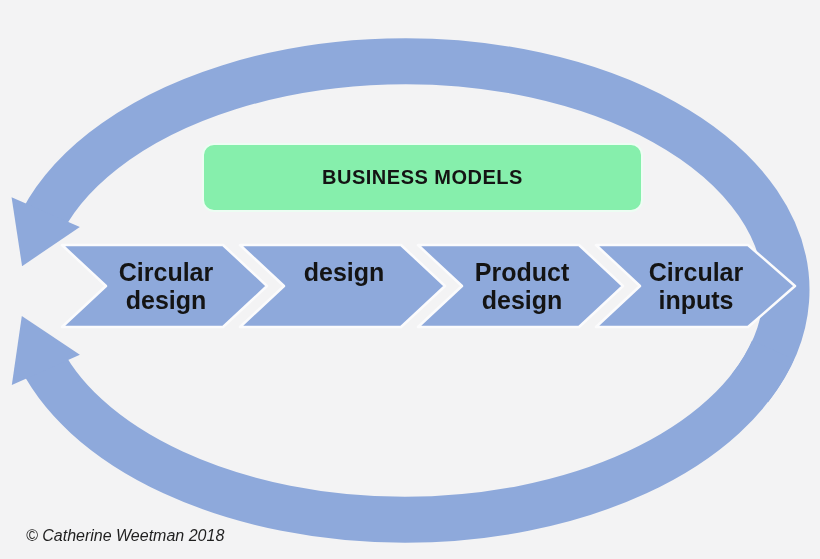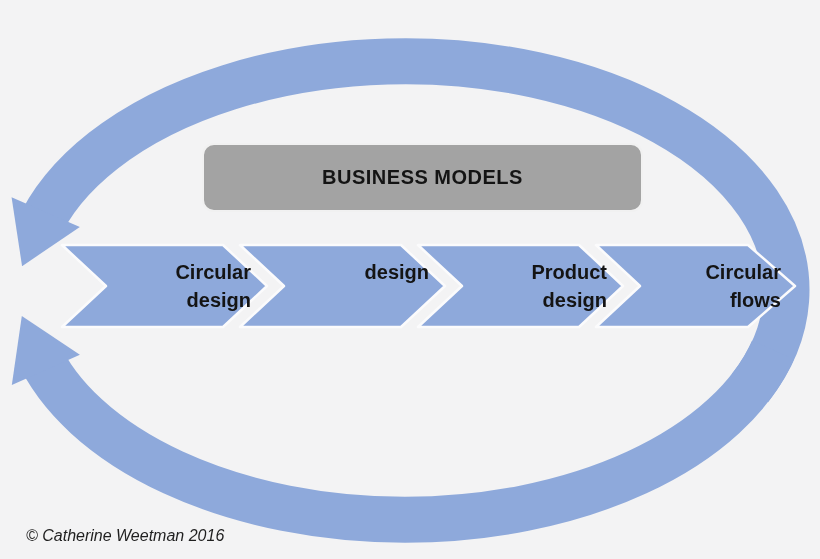--- a/index.html
+++ b/index.html
@@ -8,38 +8,38 @@
     width:820px; height:559px;
     background:#f3f3f4;
     font-family:"Liberation Sans", sans-serif;
     overflow:hidden;
   }
   .stage svg { position:absolute; left:0; top:0; }
   .arc { fill:none; stroke:#8EA9DB; stroke-width:46; }
   .chev { fill:#8EA9DB; stroke:#fbfbfc; stroke-width:2.5; stroke-linejoin:round; }
   .box {
     position:absolute;
-    background:#a3a3a3;
+    background:#86efac;
     border:2px solid rgba(255,255,255,0.85);
     box-sizing:border-box;
     display:flex; align-items:center; justify-content:center;
     color:#141414; font-weight:bold;
   }
   .box-top {
     left:202px; top:143px; width:441px; height:69px;
     border-radius:12px; font-size:20px; letter-spacing:0.5px;
   }
   .box-bottom {
     left:202px; top:355px; width:435px; height:68px;
     border-radius:13px; font-size:21px; font-style:italic;
   }
   .chev-label {
     position:absolute; top:258px; width:170px;
-    text-align:right; color:#141414;
-    font-weight:bold; font-size:20px; line-height:28px;
+    text-align:center; color:#141414;
+    font-weight:bold; font-size:25px; line-height:28px;
   }
   .chev-label .ln { display:block; }
   .credit {
     position:absolute; left:26px; top:527px;
     font-style:italic; font-size:16px; color:#1f1f1f;
     white-space:nowrap;
   }
 </style>
 </head>
 <body>
@@ -73,19 +73,19 @@
   </div>
   <div class="chev-label" style="left:259px">
     <span class="ln">design</span>
   </div>
   <div class="chev-label" style="left:437px">
     <span class="ln">Product</span>
     <span class="ln">design</span>
   </div>
   <div class="chev-label" style="left:611px">
     <span class="ln">Circular</span>
-    <span class="ln">flows</span>
+    <span class="ln">inputs</span>
   </div>
 
 
-  <div class="credit">© Catherine Weetman 2016</div>
+  <div class="credit">© Catherine Weetman 2018</div>
 
 </div>
 
 </body></html>

